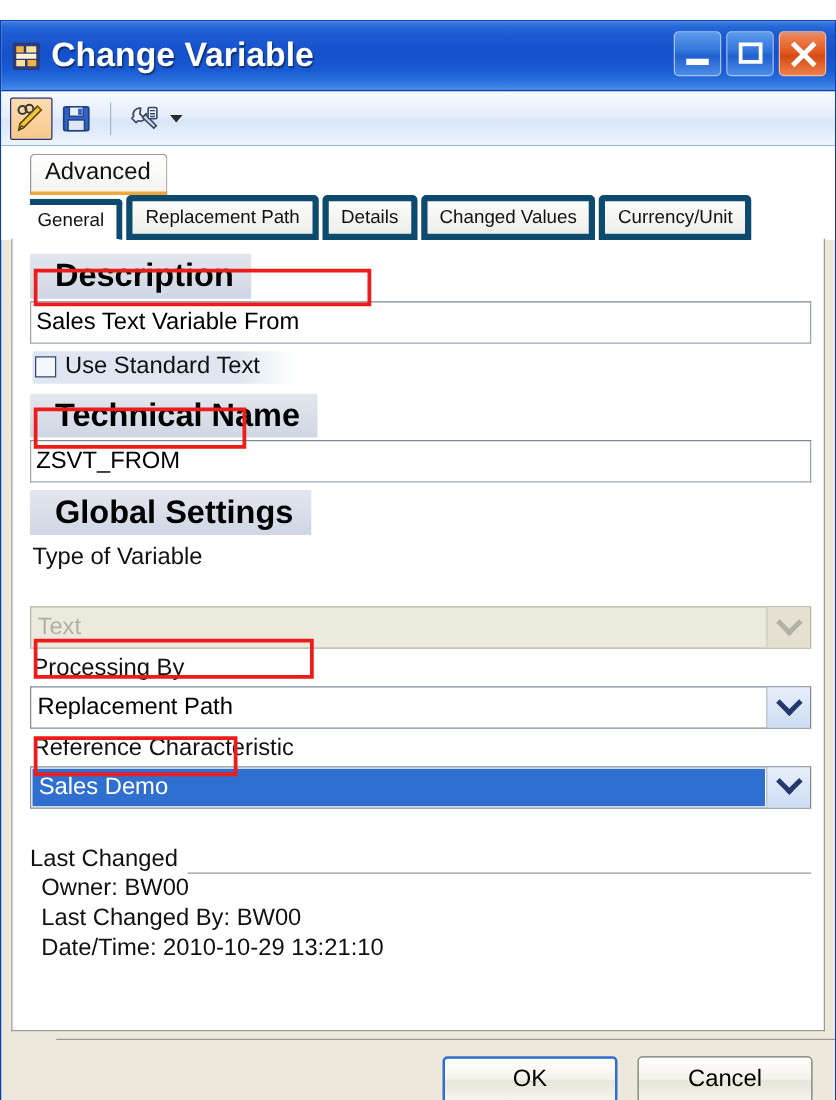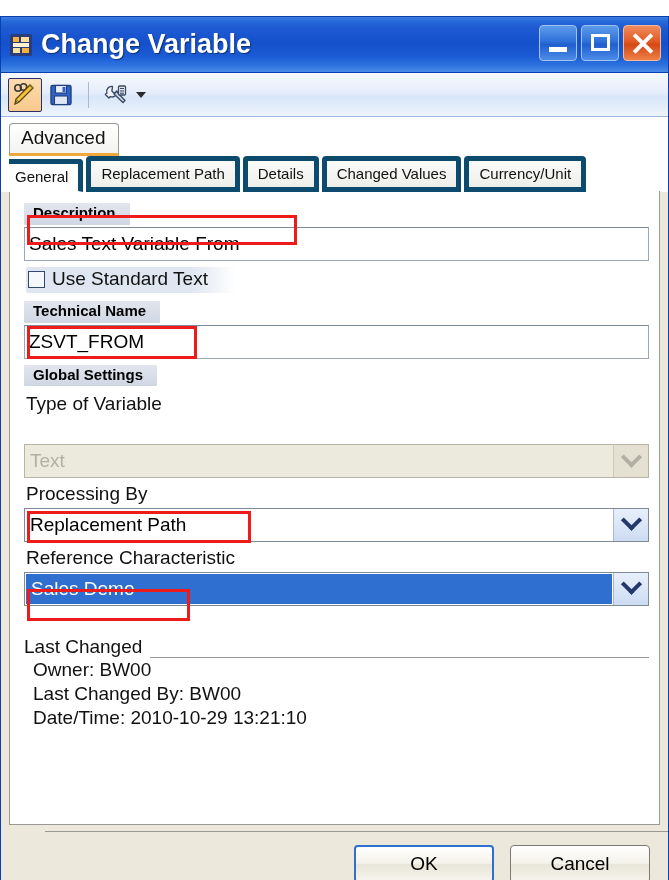--- a/index.html
+++ b/index.html
@@ -137,21 +137,21 @@
     border-left: 5px solid transparent;
     border-right: 5px solid transparent;
     border-top: 6px solid #2a2a2a;
     margin-left: 3px;
   }
   .dropwrap { display: flex; align-items: center; cursor: pointer; }
 
   
   .tabarea {
     flex: 0 0 auto;
-    padding-left: 8px;
+    padding-left: 23px;
     padding-top: 6px;
     background: #ffffff;
     position: relative;
   }
   .tabrow1 {
     display: flex;
     position: relative;
     z-index: 2;
   }
   .tab-adv {
@@ -204,26 +204,26 @@
     border: 1px solid #9a9a94;
     border-top: none;
     margin: -1px 8px 0 8px;
     box-sizing: border-box;
     position: relative;
     padding: 8px 10px 0 14px;
     overflow: hidden;
   }
 
   .sect-head {
-    font-size: 15px;
+    font-size: 26px;
     font-weight: bold;
     color: #000;
     display: inline-block;
     background: linear-gradient(to bottom, #e3e6ee 0%, #cfd6e4 100%);
-    padding: 1px 14px 2px 9px;
+    padding: 1px 14px 2px 20px;
     margin: 4px 0 2px 0;
     line-height: 1.25;
     border-radius: 1px;
   }
 
   .fieldrow { position: relative; margin-bottom: 2px; }
 
   .textinput {
     width: 100%;
     box-sizing: border-box;

